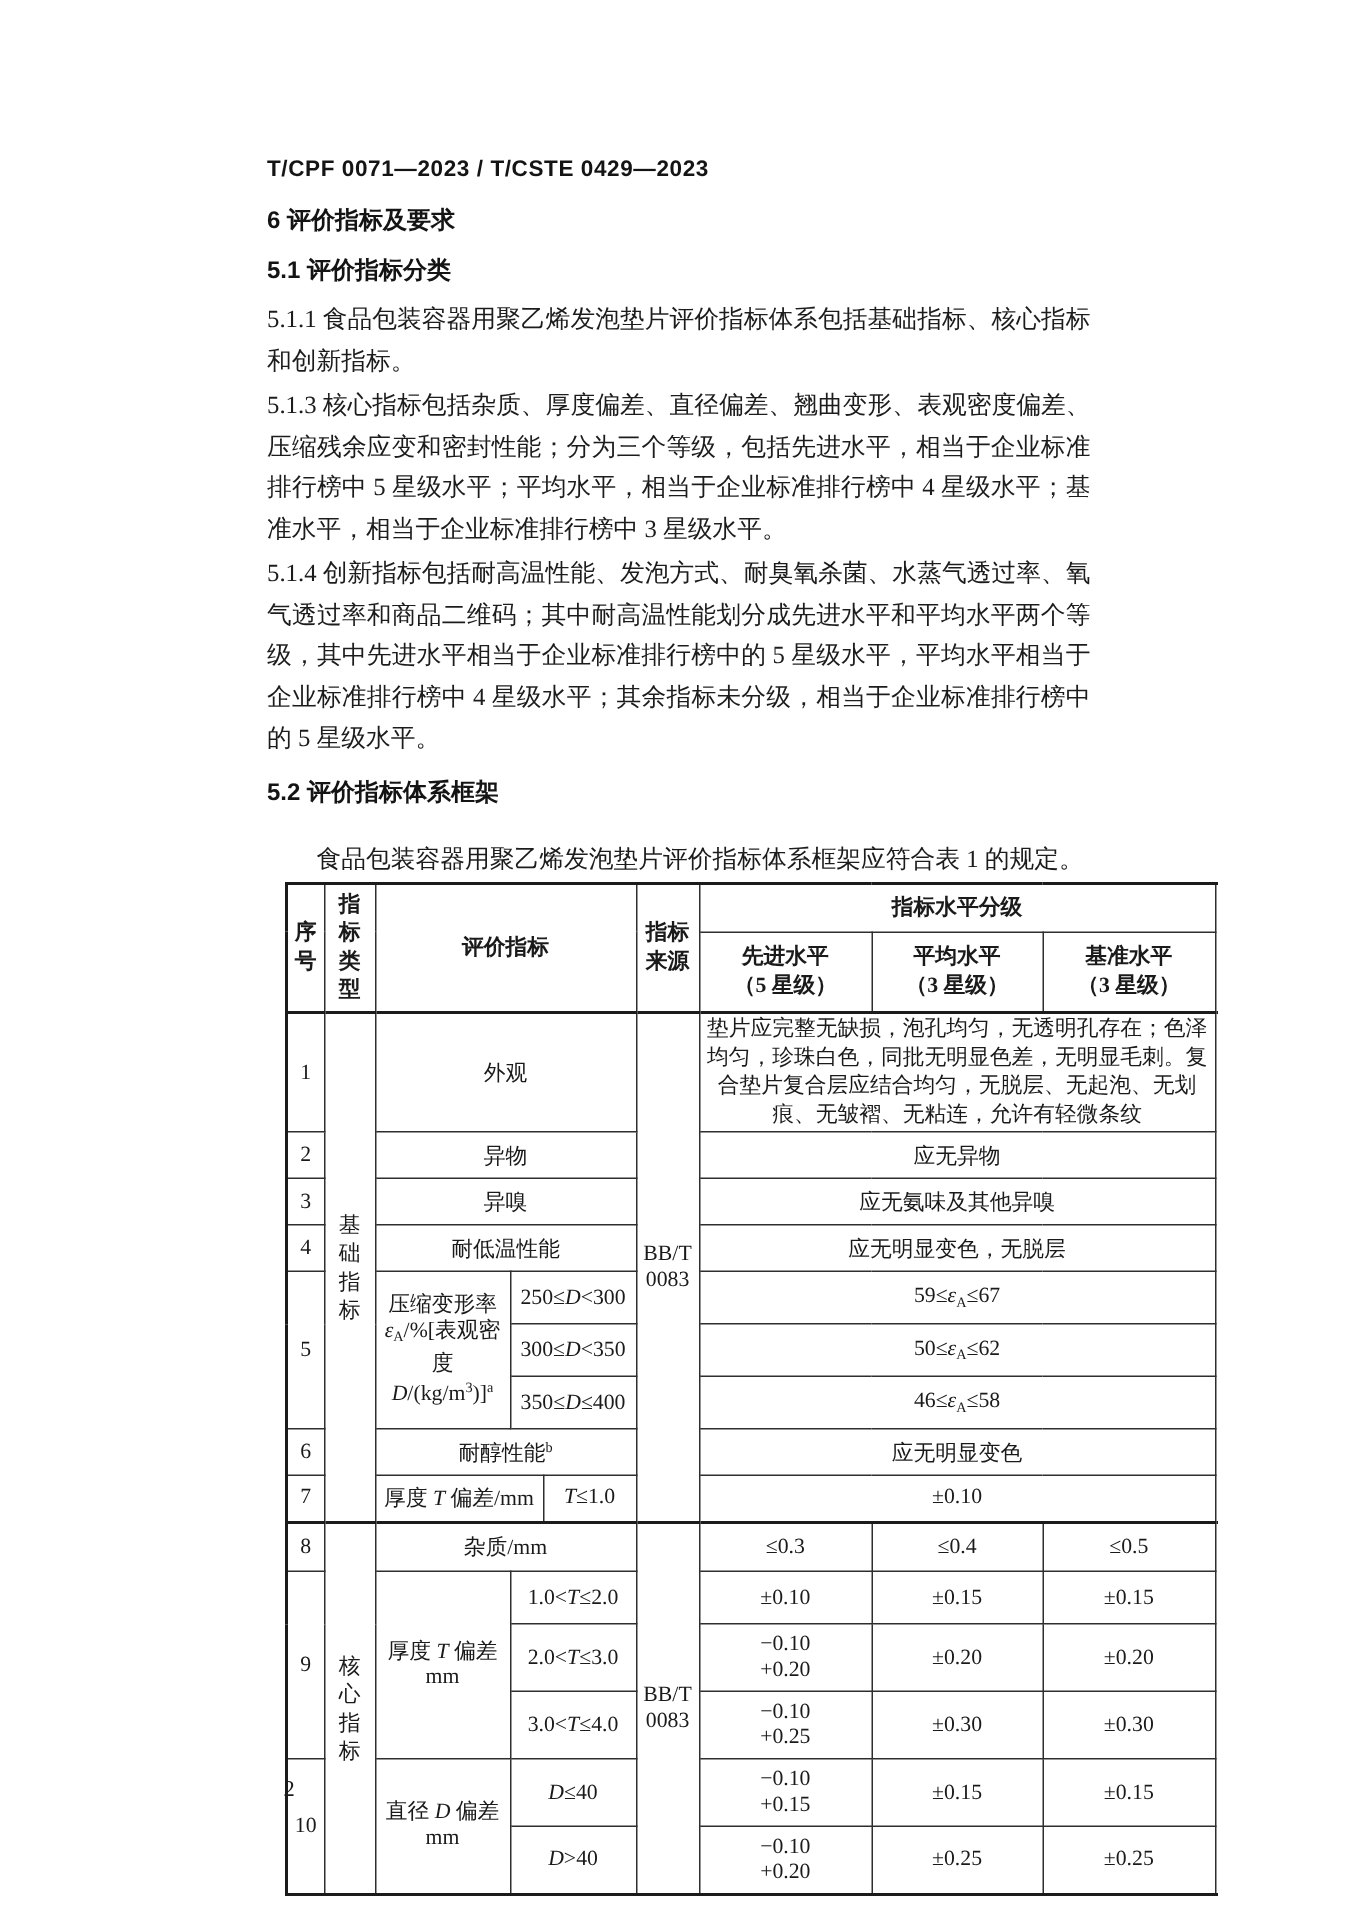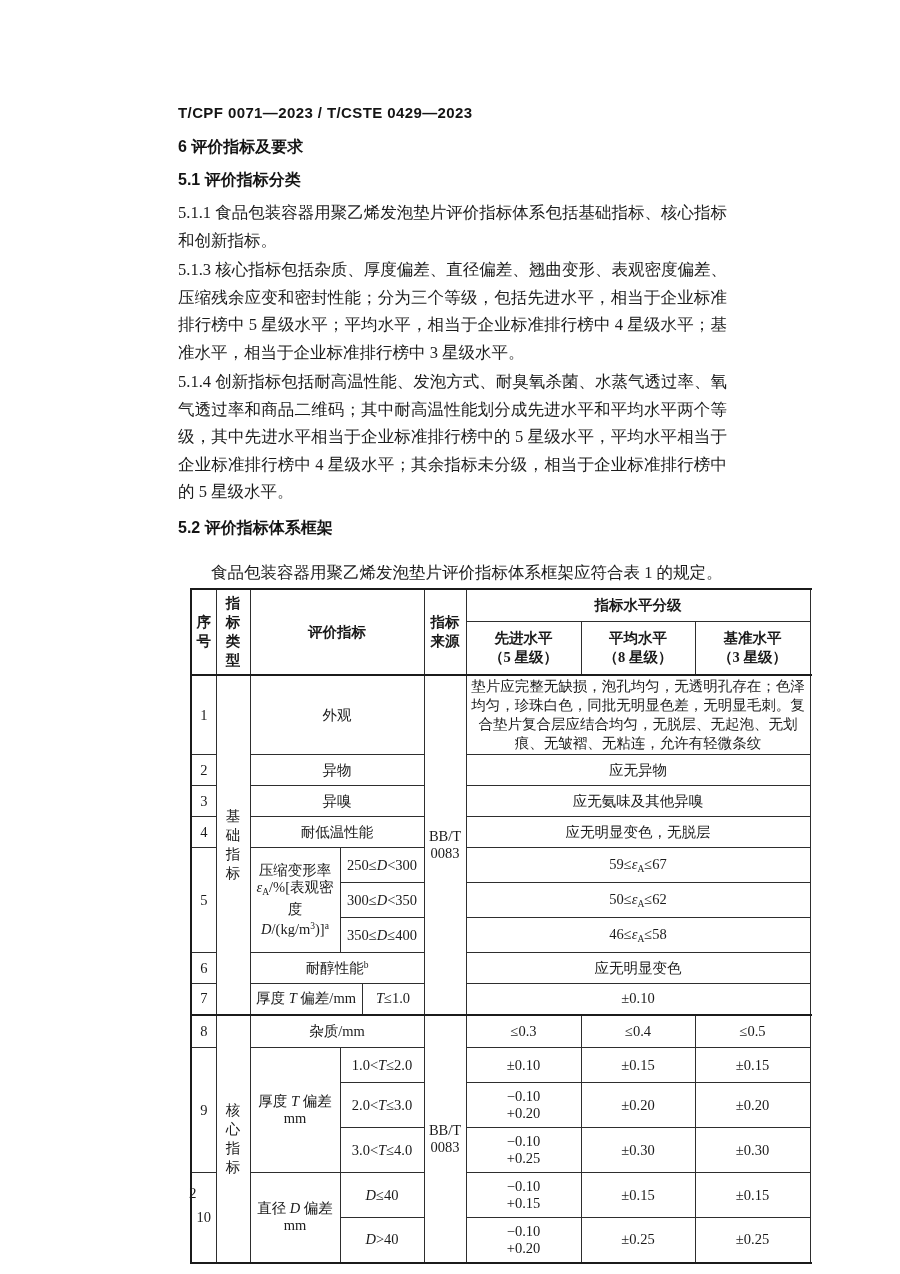--- a/index.html
+++ b/index.html
@@ -109,21 +109,21 @@
         <th rowspan="2" colspan="3">评价指标</th>
         <th rowspan="2" class="pre">指标
 来源</th>
         <th colspan="3">指标水平分级</th>
         <th rowspan="2">判定依据/方法</th>
       </tr>
       <tr class="hr2">
         <th class="pre">先进水平
 （5 星级）</th>
         <th class="pre">平均水平
-（8 星级）</th>
+（3 星级）</th>
         <th class="pre">基准水平
 （3 星级）</th>
       </tr>
     </thead>
     <tbody>
       <tr class="row1">
         <td>1</td>
         <td rowspan="9" class="pre">基础
 指标</td>
         <td colspan="3">外观</td>

